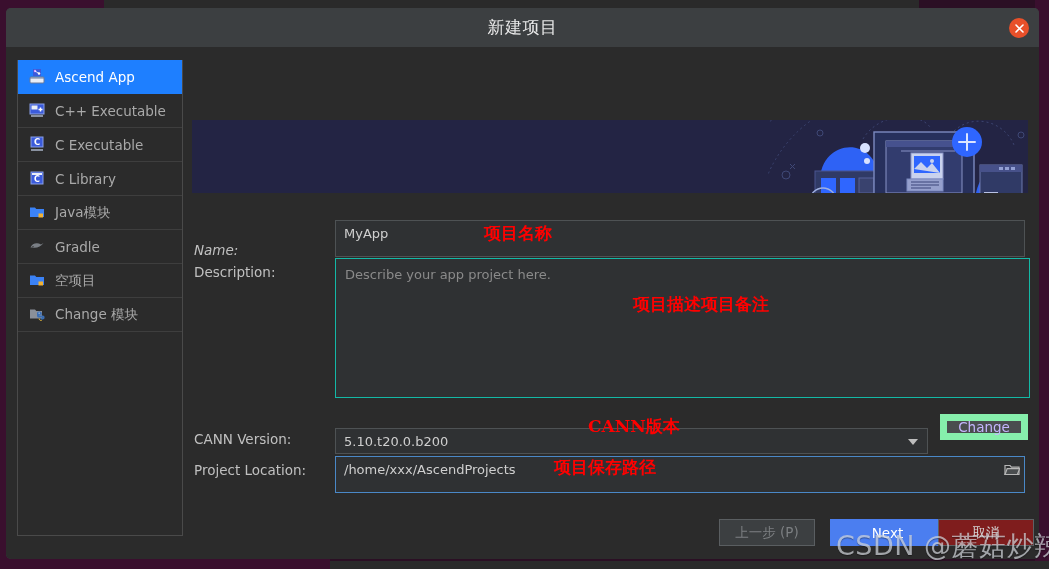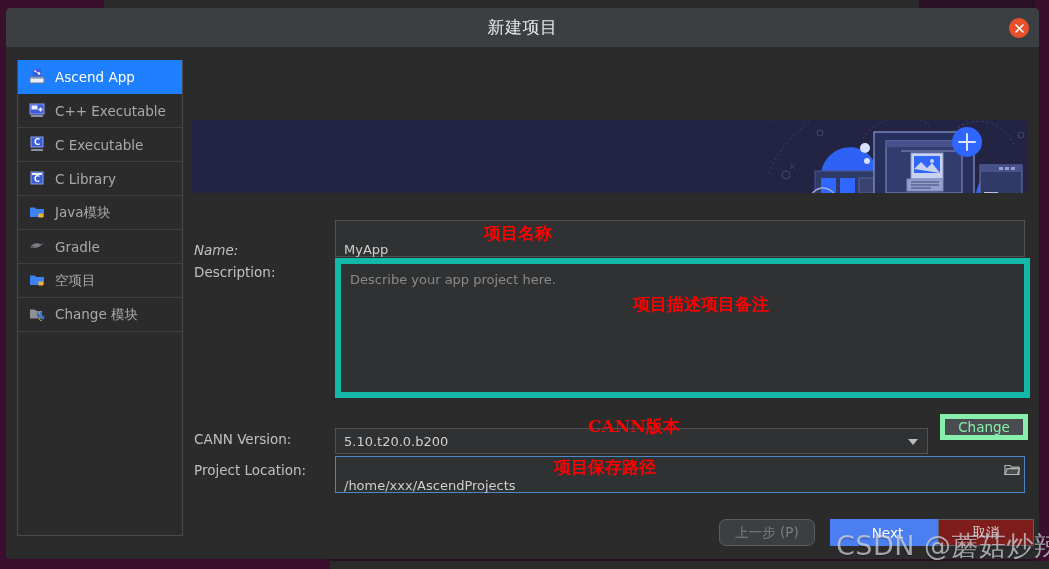--- a/index.html
+++ b/index.html
@@ -69,39 +69,39 @@
   .form{position:absolute;left:0px;top:160px;width:836px;}
   .row{position:relative;margin-bottom:0;}
   .lbl{
     position:absolute;left:2px;color:#c0c0c0;font-size:13.5px;white-space:nowrap;
   }
   .field{
     position:absolute;left:143px;box-sizing:border-box;
     background:#2f3133;color:#cfcfcf;font-size:13px;
   }
   .inp{
-    height:37px;line-height:25px;padding:16px 8px;border:1px solid #4e5254;
+    height:37px;line-height:25px;padding:0 8px;border:1px solid #4e5254;
   }
   .inp-focus{border:1px solid #4a88c7;}
   .ta{
-    height:140px;border:6px solid #14b8a6;padding:7px 9px;color:#8a8a8a;
+    height:140px;border:1px solid #14b8a6;padding:7px 9px;color:#8a8a8a;
     line-height:18px;
   }
   .sel-box{
     height:26px;line-height:25px;padding:0 8px;border:1px solid #4e5254;
     display:flex;align-items:center;
   }
   .caret{
     position:absolute;right:9px;top:10px;width:0;height:0;
     border-left:5px solid transparent;border-right:5px solid transparent;
     border-top:6px solid #bdbdbd;
   }
   .btn{
-    box-sizing:border-box;background:#4a4d4f;border:5px solid #86efac;
-    color:#86efac;font-size:13.5px;display:flex;align-items:center;
+    box-sizing:border-box;background:#4a4d4f;border:7px solid #86efac;
+    color:#c4b5fd;font-size:13.5px;display:flex;align-items:center;
     justify-content:center;cursor:pointer;
   }
   .folder-ico{position:absolute;right:8px;top:6px;width:16px;height:13px;cursor:pointer;}
 
   
   .anno{
     position:absolute;color:#ff0000;font-family:"DejaVu Serif","Liberation Serif",serif;
     font-size:17px;white-space:nowrap;font-weight:600;
   }
 
@@ -306,21 +306,21 @@
               <path d="M1 11.5 L3.2 5.6 H15.6 L13.4 11.5 Z" fill="#4a4d4f" stroke="#b6b6b6" stroke-width="1.2"></path>
             </svg>
             <div class="anno" style="left:362px;top:236px;">项目保存路径</div>
           </div>
 
         </div>
       </div>
     </div>
 
     <div class="footer">
-      <div class="fbtn fbtn-prev" style="left:713px;width:96px;border-radius:7px;">上一步 (P)</div>
+      <div class="fbtn fbtn-prev" style="left:713px;width:96px;">上一步 (P)</div>
       <div class="fbtn fbtn-next" style="left:824px;width:115px;">Next</div>
       <div class="fbtn fbtn-cancel" style="left:932px;width:96px;">取消</div>
     </div>
 
   </div>
 
   <div class="wm">CSDN @蘑菇炒辣椒</div>
 
 </div>
 

